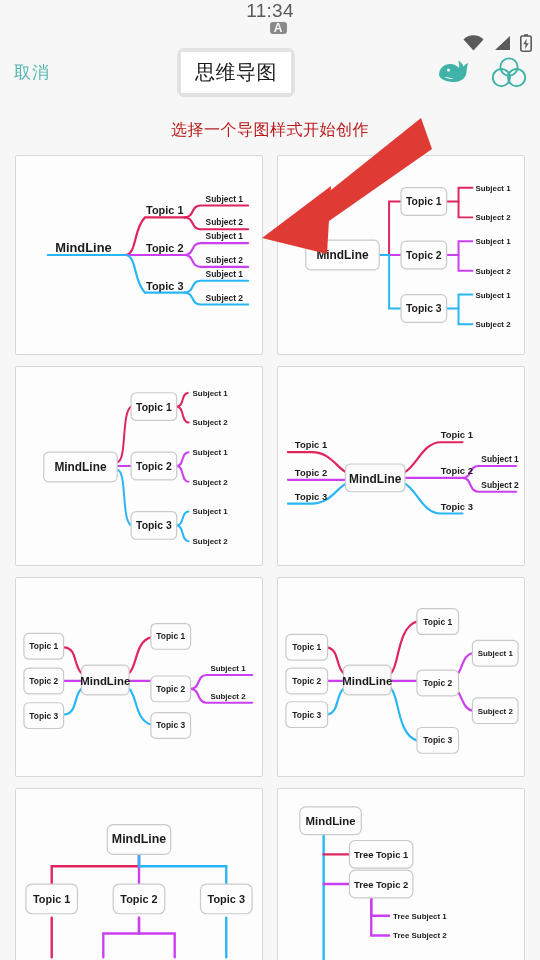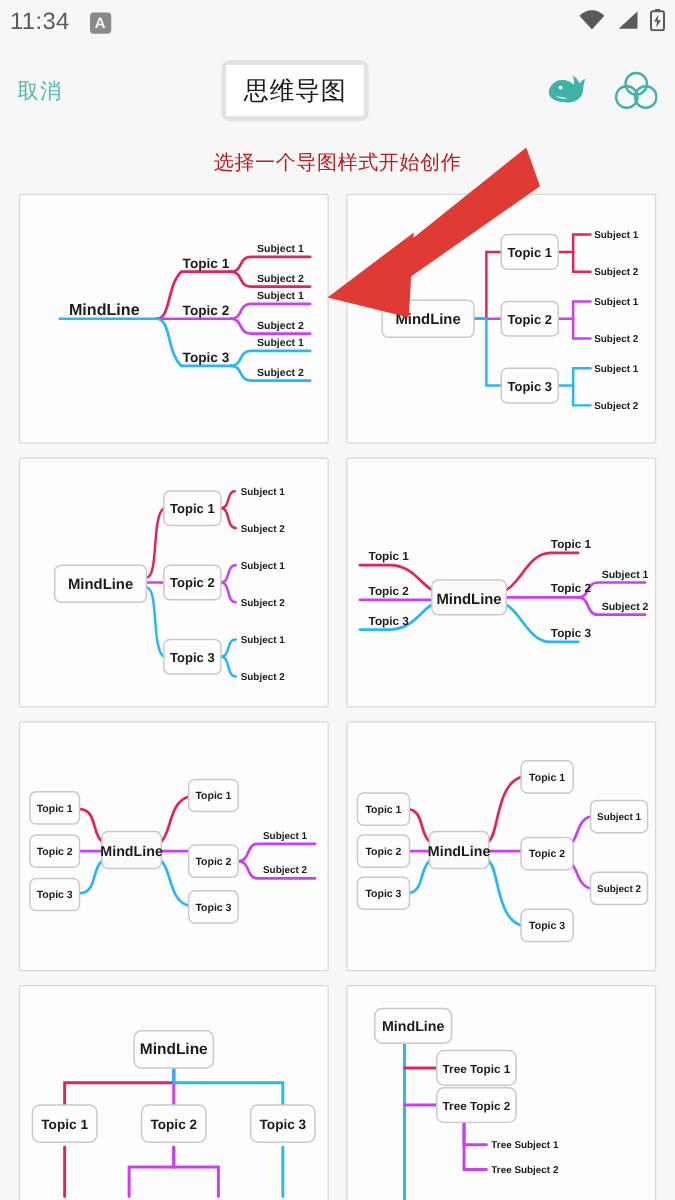--- a/index.html
+++ b/index.html
@@ -7,21 +7,21 @@
   body{
     font-family:"Liberation Sans","DejaVu Sans",sans-serif;
     background:#f7f7f7;
     overflow:hidden;
     position:relative;
   }
 
   
   .statusbar{
     height:36px; display:flex; align-items:center;
-    padding:0 8px; background:#f7f7f7;
+    padding:0 8px; background:#f7f7f7;flex-direction:column;
   }
   .sb-time{ font-size:19px; color:#5a5a5a; letter-spacing:.3px; }
   .sb-abadge{
     width:17px;height:17px;margin-left:16px;background:#8a8a8a;
     border-radius:3px;color:#f7f7f7;font-size:12px;font-weight:bold;
     display:flex;align-items:center;justify-content:center;line-height:1;
   }
   .sb-right{ margin-left:auto; display:flex; align-items:center; gap:9px; }
 
   

